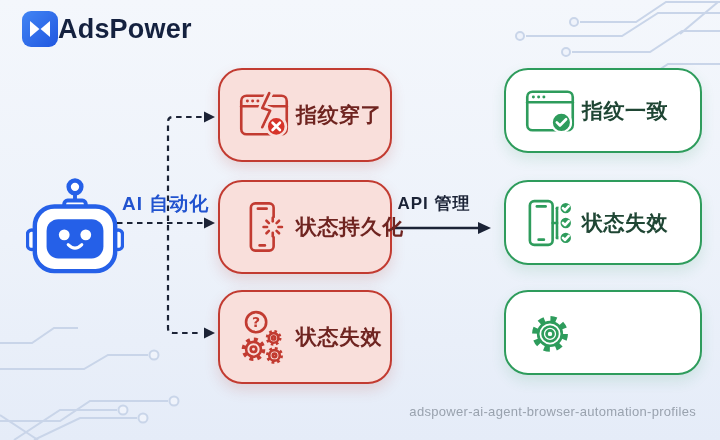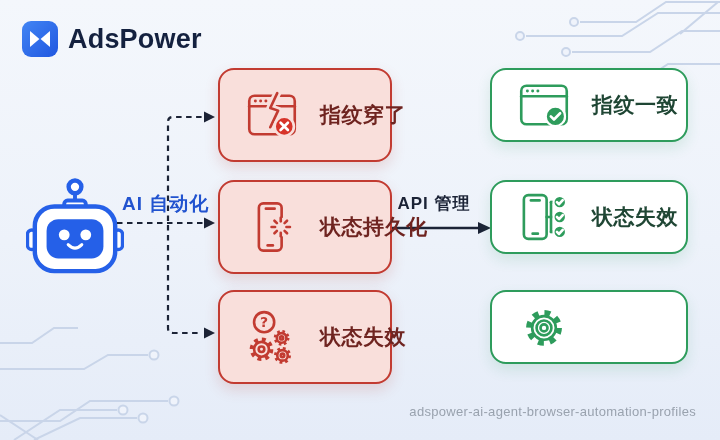--- a/index.html
+++ b/index.html
@@ -20,43 +20,43 @@
     position:relative;
   }
   .abs{position:absolute}
   svg{display:block}
 
   
   .circuit{stroke:var(--circuit);stroke-width:2;fill:none}
   .circuit-node{fill:var(--circuit-node);stroke:var(--circuit);stroke-width:2}
 
   
-  .logo{left:22px;top:21px;display:flex;align-items:center;gap:10px}
+  .logo{left:22px;top:11px;display:flex;align-items:center;}
   .logo-text{font-size:27px;font-weight:800;color:var(--logo-text);letter-spacing:.2px}
 
   
   .robot{left:26px;top:174px}
   .ai-label{left:122px;top:191px;width:104px;text-align:left;
     font-size:19px;font-weight:800;color:var(--ai-label);letter-spacing:1px}
   .connectors{left:114px;top:55px}
   .dash{stroke:var(--arrow);stroke-width:2.2;fill:none;stroke-dasharray:5.5 4.5}
   .ahead{fill:var(--arrow)}
 
   
   .api-bridge{left:392px;top:192px;width:84px;text-align:center}
   .api-label{font-size:17px;font-weight:700;color:var(--arrow);letter-spacing:1px;margin-bottom:5px}
   .solid-line{stroke:var(--arrow);stroke-width:2.4;fill:none}
 
   
-  .fbox{display:flex;align-items:center;gap:20px;padding-left:24px;border-radius:16px}
+  .fbox{display:flex;align-items:center;gap:4px;padding-left:16px;border-radius:24px}
   .fbox .label{font-size:21px;font-weight:700;letter-spacing:.5px;white-space:nowrap}
   .red-box{left:218px;width:174px;height:94px;background:var(--red-fill);
     border:2px solid var(--red-border);box-shadow:0 6px 14px rgba(190,70,60,.18)}
   .red-box .label{color:var(--red-text)}
-  .green-box{left:490px;width:198px;height:74px;background:var(--green-fill);
+  .green-box{left:504px;width:198px;height:85px;background:var(--green-fill);
     border:2px solid var(--green-border);box-shadow:0 6px 14px rgba(46,158,95,.14)}
   .green-box .label{color:var(--green-text)}
   .row1{top:68px}.row2{top:180px}.row3{top:290px}
 
   
   .ic{width:56px;height:56px;flex:none}
   .ic-red{color:var(--red-icon)}
   .ic-green{color:var(--green-icon)}
   .st{stroke:currentColor;fill:none;stroke-width:3;stroke-linecap:round;stroke-linejoin:round}
   .stt{stroke:currentColor;fill:none;stroke-linecap:butt}

